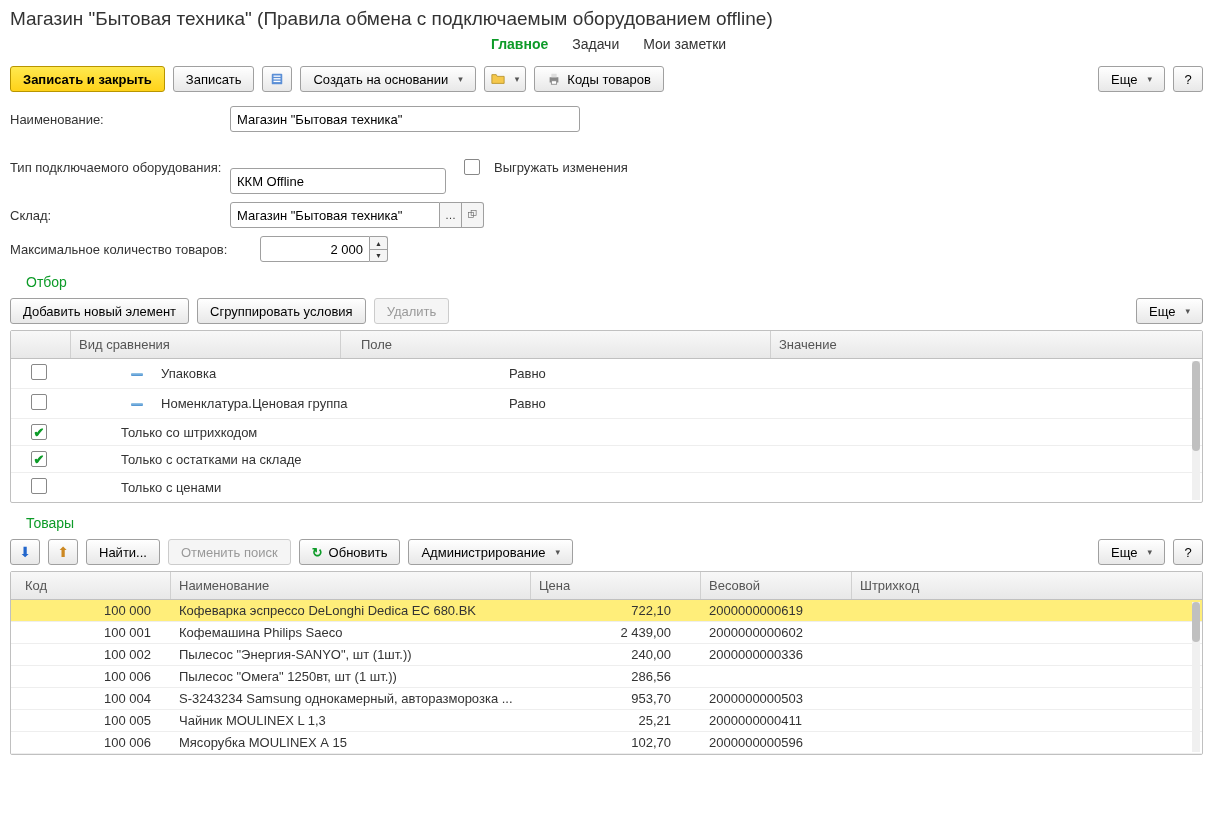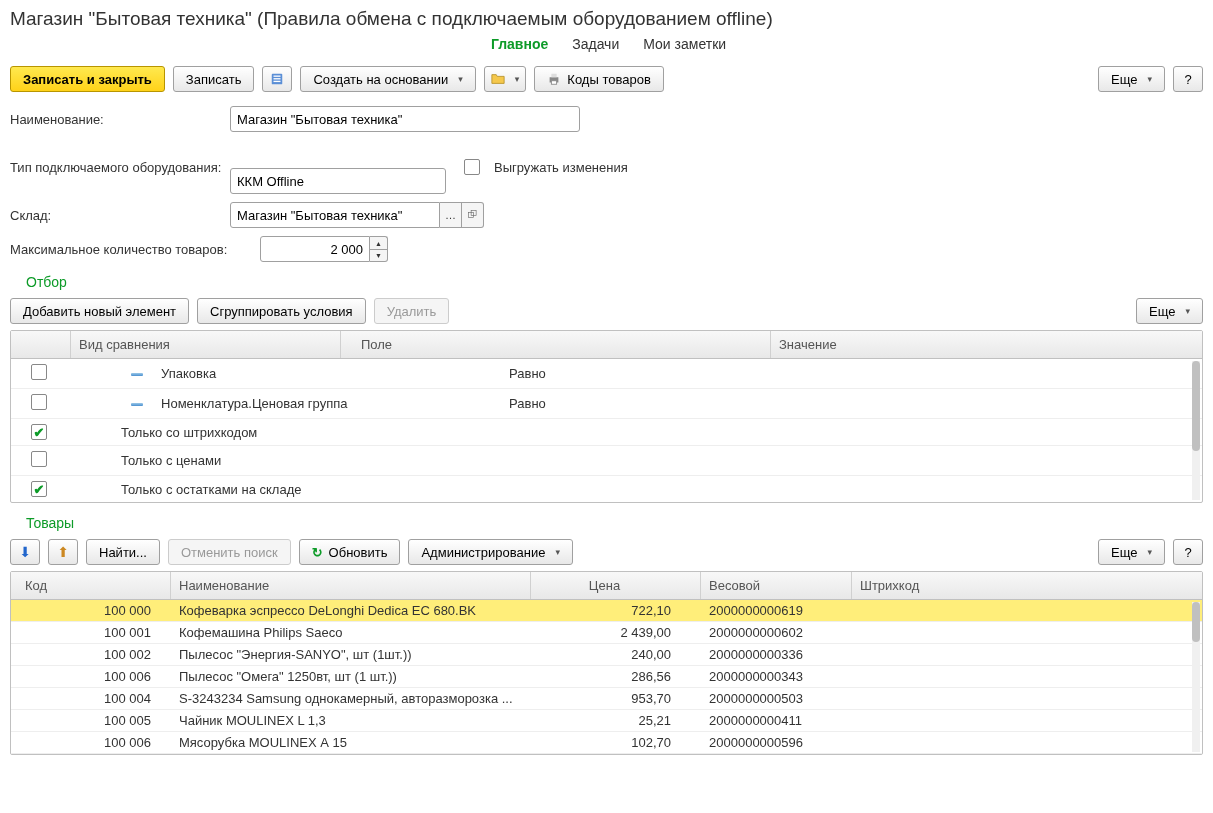--- a/index.html
+++ b/index.html
@@ -167,28 +167,28 @@
         <div class="grid-cell" style="width:270px"><span>Равно</span></div>
         <div class="grid-cell" style="flex:1"><span></span></div>
       </div>
       <div class="grid-row">
         <div class="grid-cell" style="width:60px;padding-left:20px"><span class="checkbox checked"></span></div>
         <div class="grid-cell" style="width:430px;padding-left:50px"><span>Только со штрихкодом</span></div>
         <div class="grid-cell" style="width:270px"><span></span></div>
         <div class="grid-cell" style="flex:1"><span></span></div>
       </div>
       <div class="grid-row">
+        <div class="grid-cell" style="width:60px;padding-left:20px"><span class="checkbox checked"></span></div>
+        <div class="grid-cell" style="width:430px;padding-left:50px"><span>Только с остатками на складе</span></div>
+        <div class="grid-cell" style="width:270px"><span></span></div>
+        <div class="grid-cell" style="flex:1"><span></span></div>
+      </div>
+      <div class="grid-row">
         <div class="grid-cell" style="width:60px;padding-left:20px"><span class="checkbox"></span></div>
         <div class="grid-cell" style="width:430px;padding-left:50px"><span>Только с ценами</span></div>
-        <div class="grid-cell" style="width:270px"><span></span></div>
-        <div class="grid-cell" style="flex:1"><span></span></div>
-      </div>
-      <div class="grid-row">
-        <div class="grid-cell" style="width:60px;padding-left:20px"><span class="checkbox checked"></span></div>
-        <div class="grid-cell" style="width:430px;padding-left:50px"><span>Только с остатками на складе</span></div>
         <div class="grid-cell" style="width:270px"><span></span></div>
         <div class="grid-cell" style="flex:1"><span></span></div>
       </div>
     </div>
   <div class="scroll-ind">
       <div class="scroll-thumb" style="top:0;height:90px"></div>
     </div>
 </div>
 
 <div class="section-title">Товары</div>
@@ -209,21 +209,21 @@
   <button class="btn btn-dd">Администрирование</button>
   <div class="toolbar-spacer"></div>
   <button class="btn btn-dd">Еще</button>
   <button class="btn btn-icon">?</button>
 </div>
 
 <div class="grid products-grid">
   <div class="grid-header">
     <div class="grid-header-cell col-code" style="text-align:left;padding-left:14px">Код</div>
     <div class="grid-header-cell col-name">Наименование</div>
-    <div class="grid-header-cell col-price" style="text-align:center">Цена</div>
+    <div class="grid-header-cell col-price" style="text-align:left">Цена</div>
     <div class="grid-header-cell col-weight">Весовой</div>
     <div class="grid-header-cell col-barcode">Штрихкод</div>
   </div>
   <div class="grid-body" id="products-body">
       <div class="prod-row selected">
         <div class="prod-cell col-code">100 000</div>
         <div class="prod-cell col-name">Кофеварка эспрессо DeLonghi Dedica EC 680.BK</div>
         <div class="prod-cell col-price">722,10</div>
         <div class="prod-cell col-barcode">2000000000619</div>
         <div class="prod-cell col-weight"></div>
@@ -239,21 +239,20 @@
         <div class="prod-cell col-code">100 002</div>
         <div class="prod-cell col-name">Пылесос "Энергия-SANYO", шт (1шт.))</div>
         <div class="prod-cell col-price">240,00</div>
         <div class="prod-cell col-barcode">2000000000336</div>
         <div class="prod-cell col-weight"></div>
       </div>
       <div class="prod-row">
         <div class="prod-cell col-code">100 006</div>
         <div class="prod-cell col-name">Пылесос "Омега" 1250вт, шт (1 шт.))</div>
         <div class="prod-cell col-price">286,56</div>
-        <div class="prod-cell col-barcode">2000000000343</div>
         <div class="prod-cell col-weight"></div>
       </div>
       <div class="prod-row">
         <div class="prod-cell col-code">100 004</div>
         <div class="prod-cell col-name">S-3243234 Samsung однокамерный, авторазморозка ...</div>
         <div class="prod-cell col-price">953,70</div>
         <div class="prod-cell col-barcode">2000000000503</div>
         <div class="prod-cell col-weight"></div>
       </div>
       <div class="prod-row">

